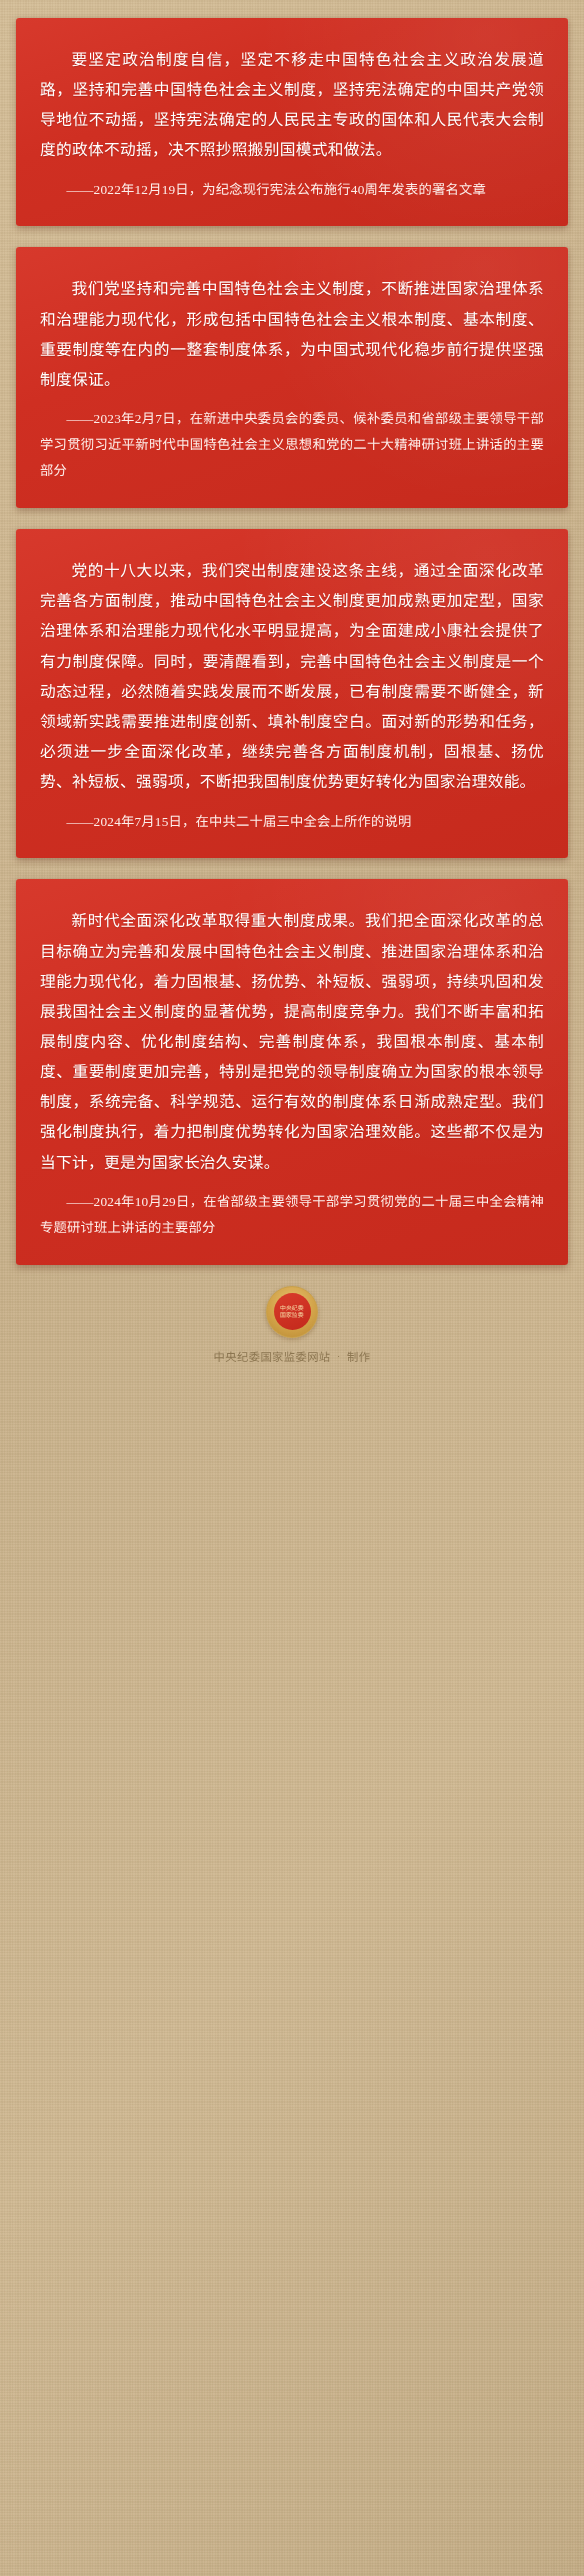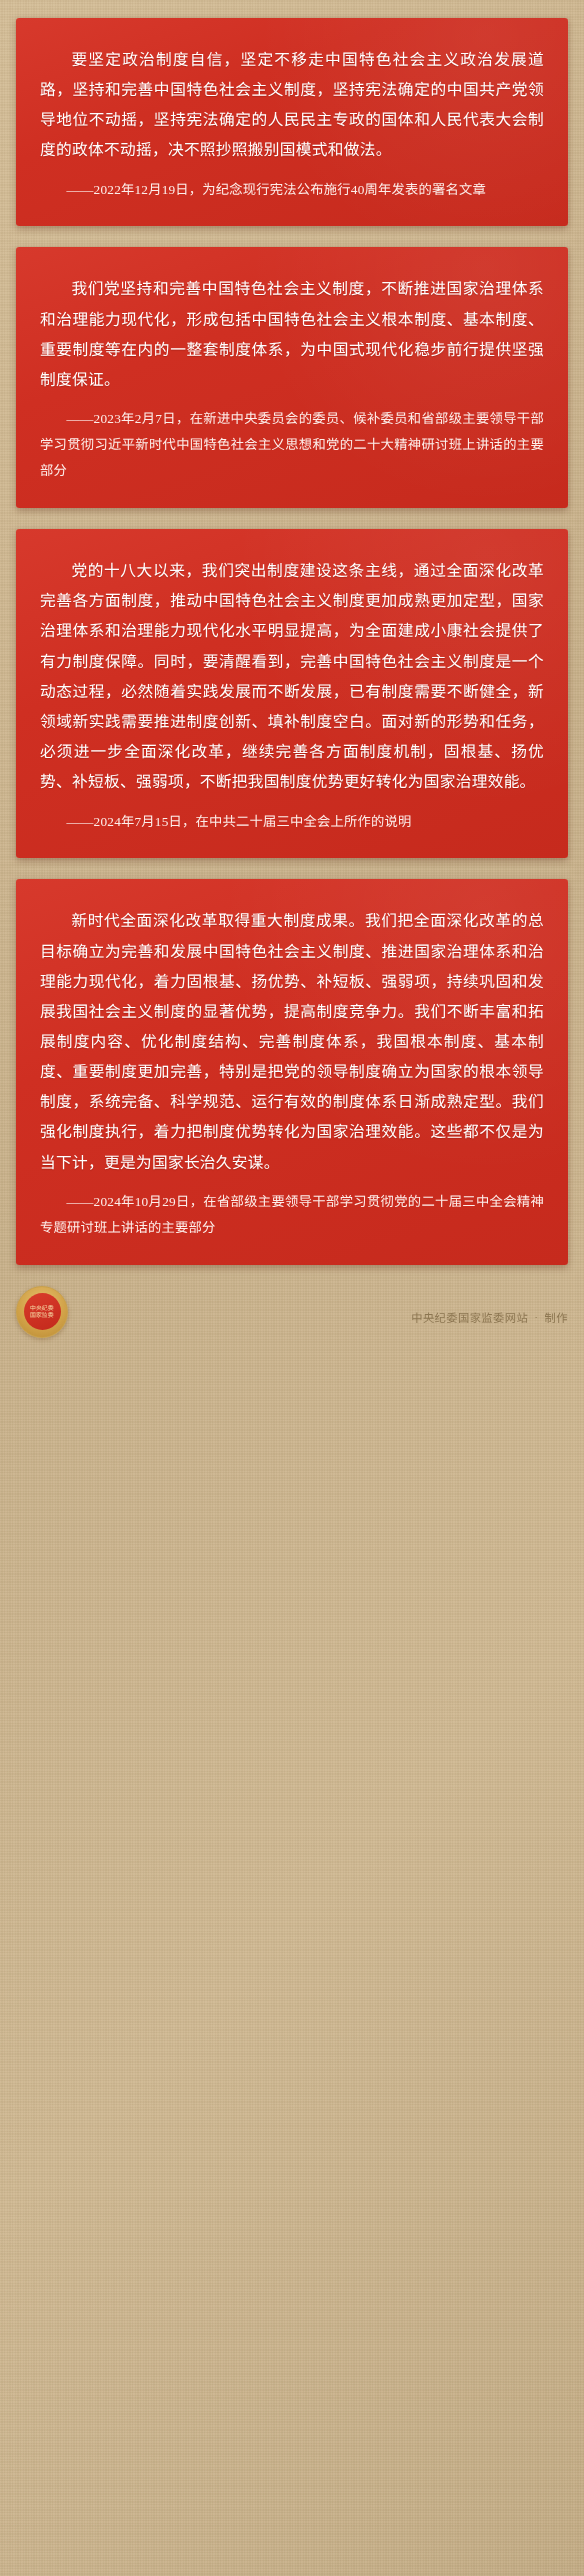--- a/index.html
+++ b/index.html
@@ -61,23 +61,23 @@
     text-align: justify;
     text-justify: inter-ideograph;
     text-indent: 2em;
     font-family: "Liberation Serif", "DejaVu Serif", serif;
     color: #fdeeea;
   }
   .footer {
     margin-top: 11.3px;
     padding-bottom: 22.5px;
     display: flex;
-    flex-direction: row;
+    flex-direction: column;
     align-items: center;
-    justify-content: space-between;
+    justify-content: center;
   }
   .emblem {
     width: 50px;
     height: 50px;
     border-radius: 50%;
     background: radial-gradient(circle at 50% 35%, #e8c271 0%, #d2a349 55%, #b98a33 100%);
     border: 1.6px solid #c9a04a;
     display: flex;
     align-items: center;
     justify-content: center;

